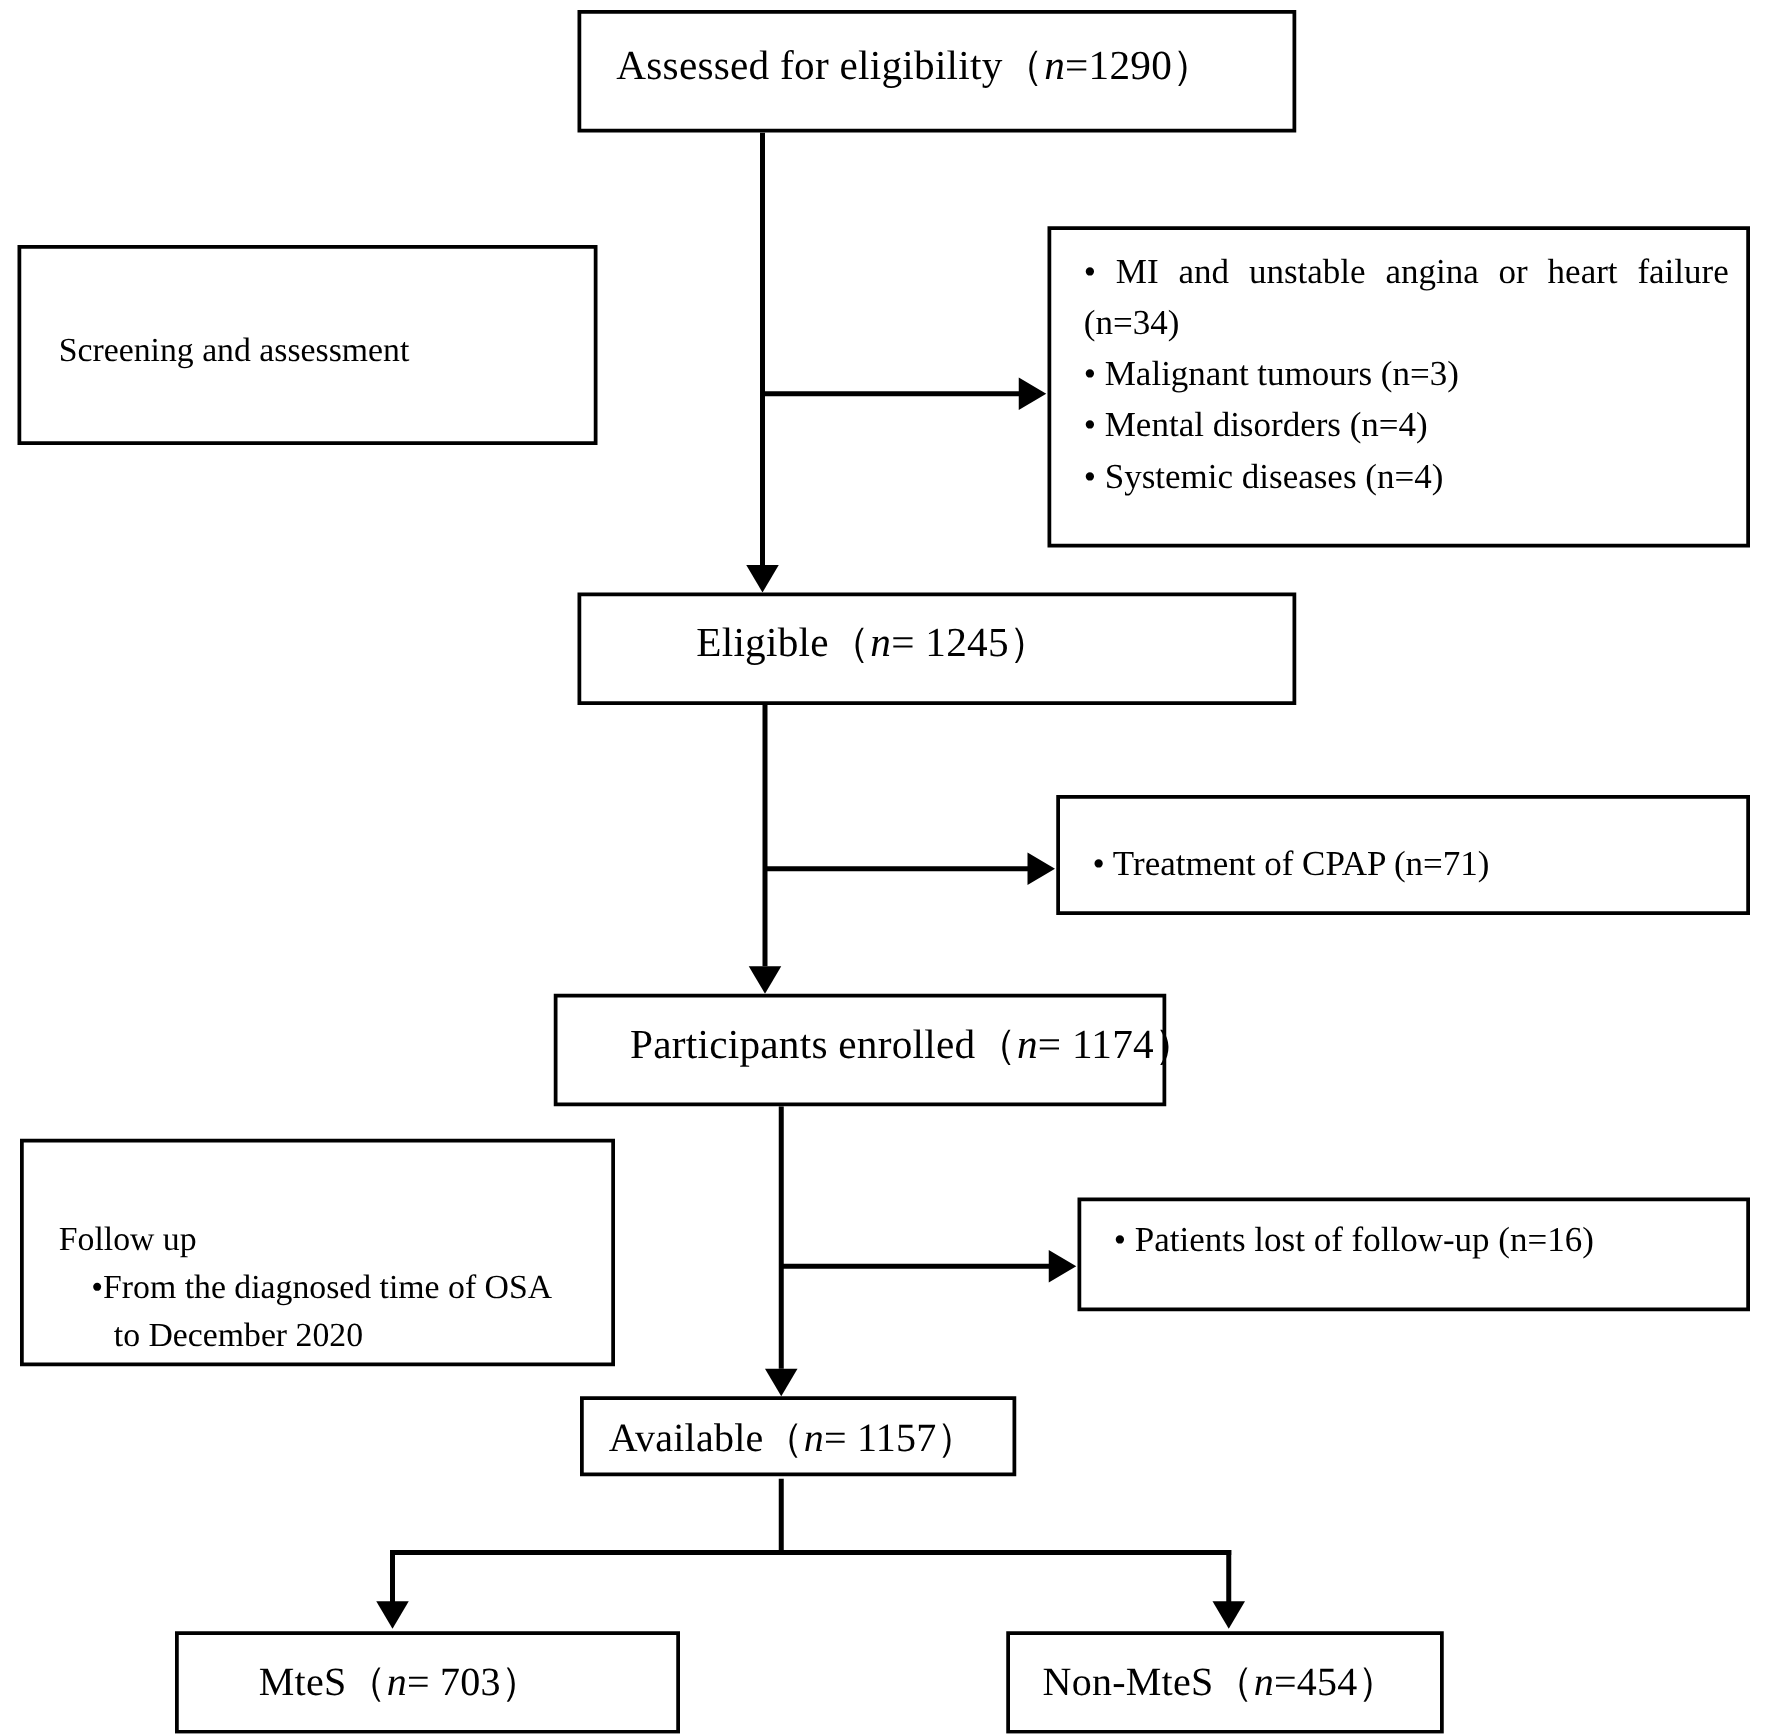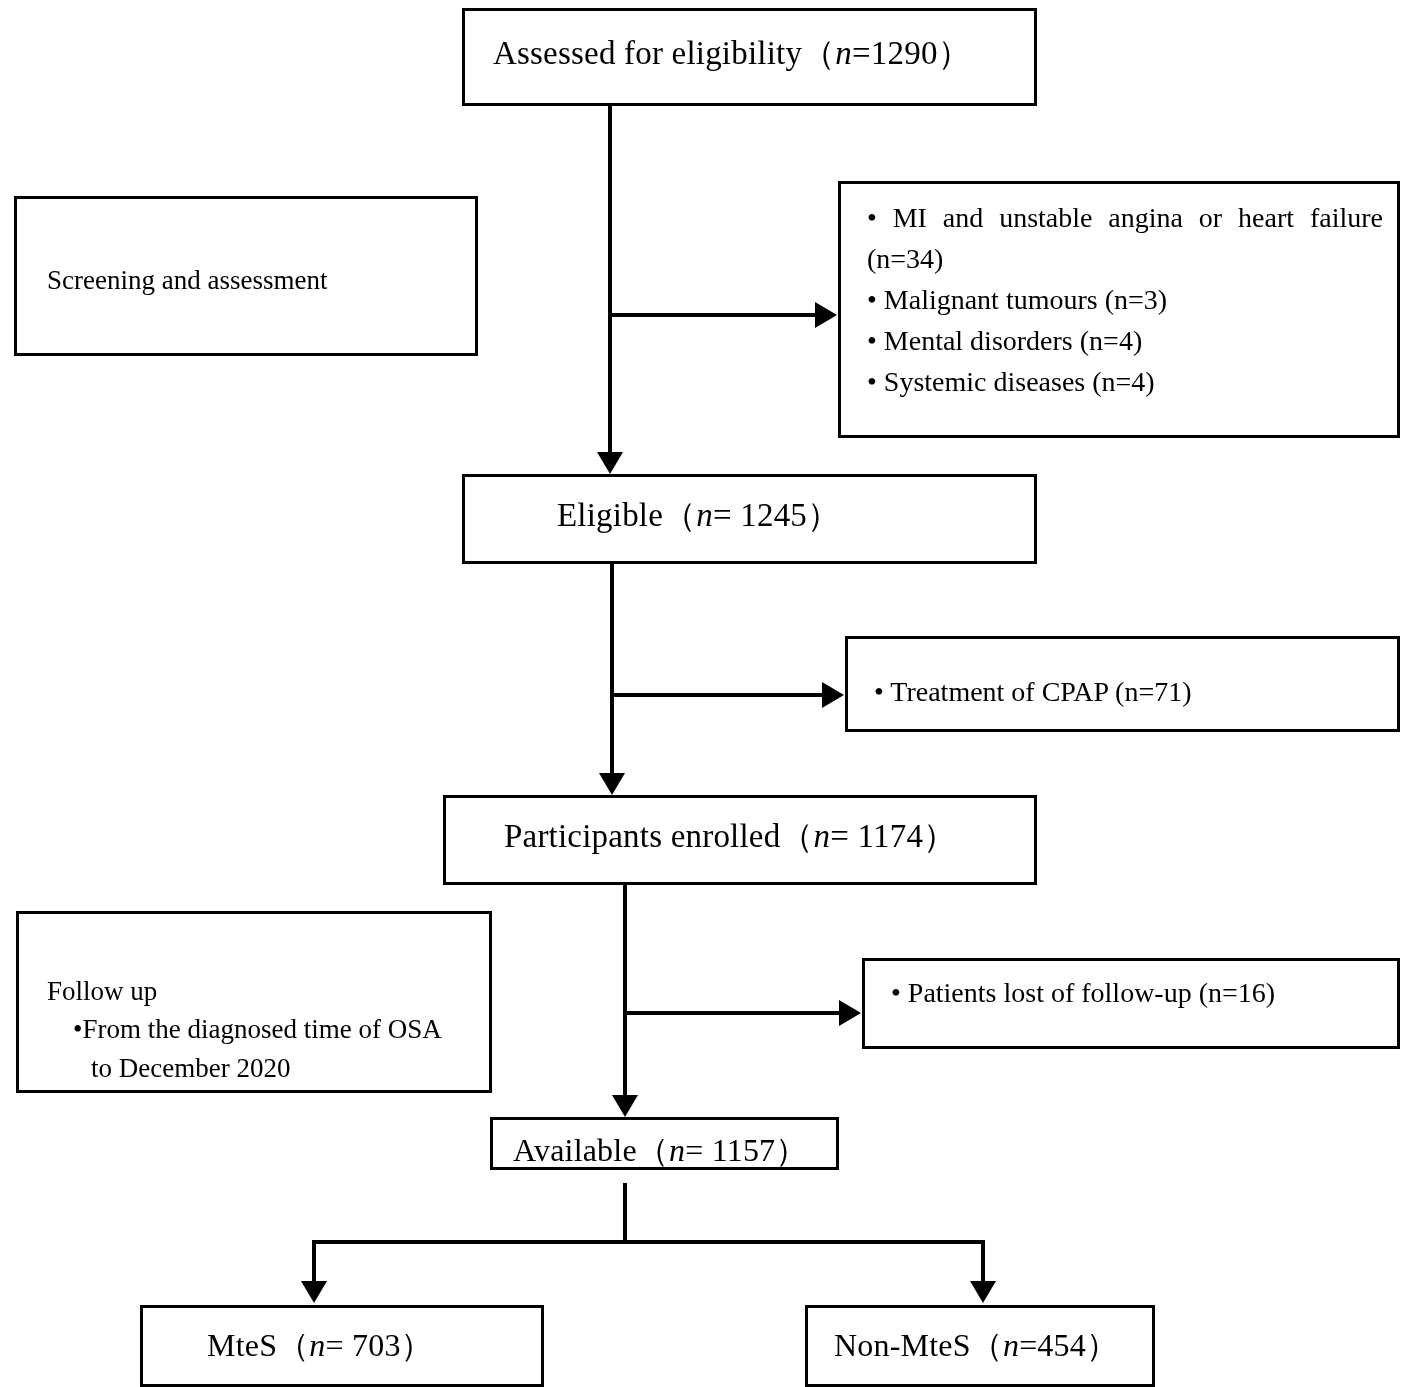--- a/index.html
+++ b/index.html
@@ -28,22 +28,22 @@
     position: absolute;
     white-space: nowrap;
     line-height: 1.0;
   }
   .n-italic {
     font-style: italic;
   }
   
   #box-assessed  { left: 462px; top: 8px;    width: 575px; height: 98px;  }
   #box-eligible  { left: 462px; top: 474px;  width: 575px; height: 90px;  }
-  #box-enrolled  { left: 443px; top: 795px;  width: 594px; height: 90px; padding-left: 10px;  }
-  #box-available { left: 490px; top: 1117px; width: 349px; height: 53px;  }
+  #box-enrolled  { left: 443px; top: 795px;  width: 490px; height: 90px; padding-left: 10px;  }
+  #box-available { left: 464px; top: 1117px; width: 349px; height: 64px;  }
   #box-mtes      { left: 140px; top: 1305px; width: 404px; height: 82px;  }
   #box-nonmtes   { left: 805px; top: 1305px; width: 350px; height: 82px;  }
   
   #box-screening { left: 14px;  top: 196px;  width: 464px; height: 160px; }
   #box-exclusion { left: 838px; top: 181px;  width: 562px; height: 257px; }
   #box-cpap      { left: 845px; top: 636px;  width: 555px; height: 96px;  }
   #box-followup  { left: 16px;  top: 911px;  width: 476px; height: 182px; }
   #box-lost      { left: 862px; top: 958px;  width: 538px; height: 91px;  }
 
   

